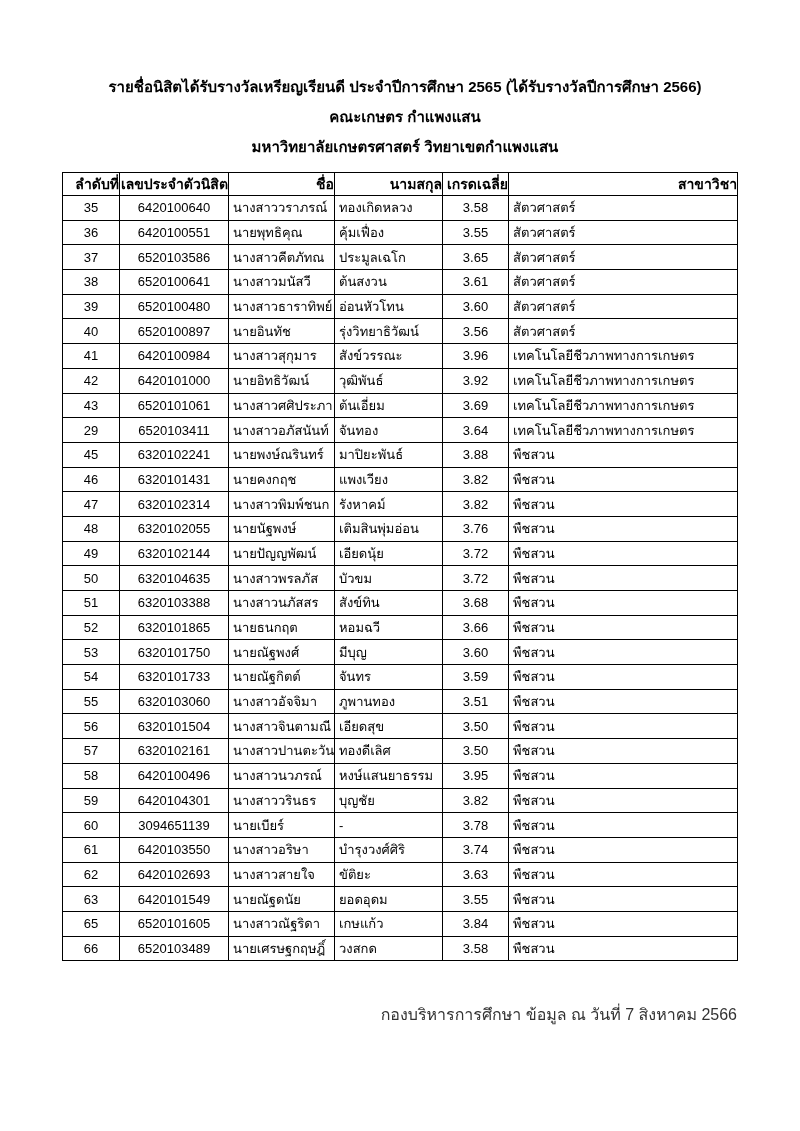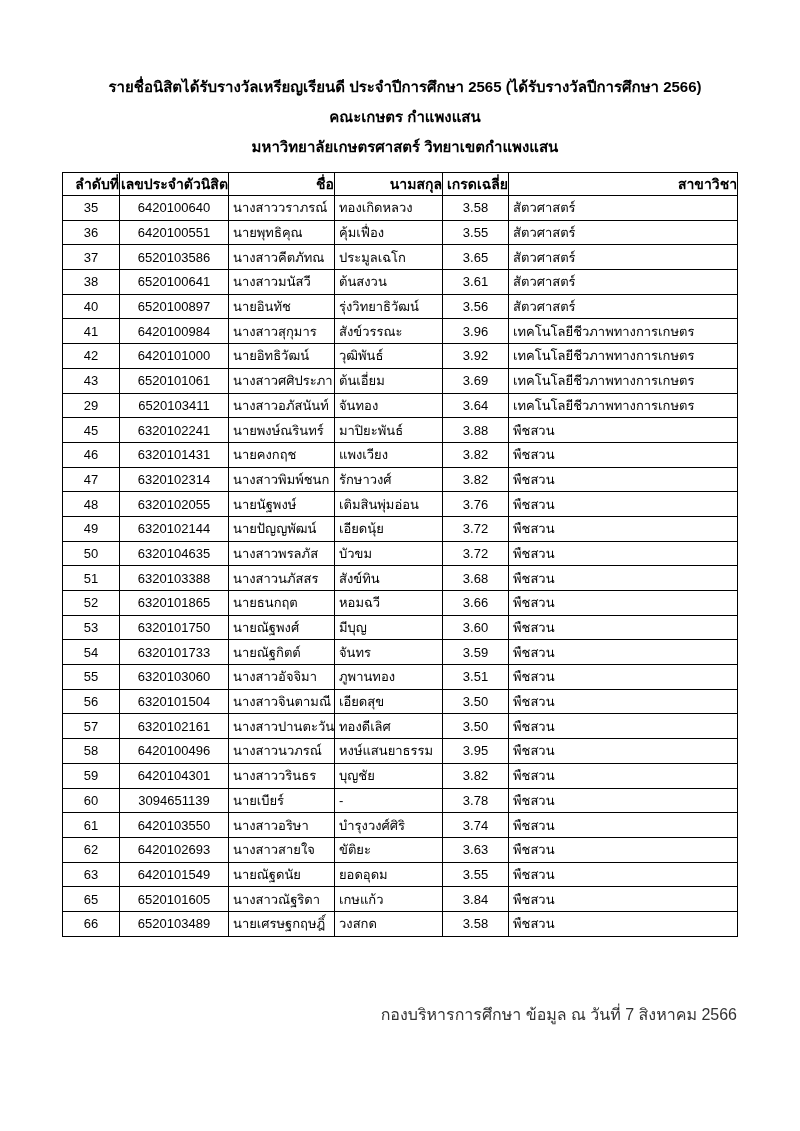--- a/index.html
+++ b/index.html
@@ -106,20 +106,28 @@
         </tr>
         <tr>
           <td class="al-c">38</td>
           <td class="al-c">6520100641</td>
           <td class="al-l">นางสาวมนัสวี</td>
           <td class="al-l">ต้นสงวน</td>
           <td class="al-c">3.61</td>
           <td class="al-l">สัตวศาสตร์</td>
         </tr>
         <tr>
+          <td class="al-c">39</td>
+          <td class="al-c">6520100480</td>
+          <td class="al-l">นางสาวธาราทิพย์</td>
+          <td class="al-l">อ่อนหัวโทน</td>
+          <td class="al-c">3.60</td>
+          <td class="al-l">สัตวศาสตร์</td>
+        </tr>
+        <tr>
           <td class="al-c">40</td>
           <td class="al-c">6520100897</td>
           <td class="al-l">นายอินทัช</td>
           <td class="al-l">รุ่งวิทยาธิวัฒน์</td>
           <td class="al-c">3.56</td>
           <td class="al-l">สัตวศาสตร์</td>
         </tr>
         <tr>
           <td class="al-c">41</td>
           <td class="al-c">6420100984</td>
@@ -165,21 +173,21 @@
           <td class="al-c">6320101431</td>
           <td class="al-l">นายคงกฤช</td>
           <td class="al-l">แพงเวียง</td>
           <td class="al-c">3.82</td>
           <td class="al-l">พืชสวน</td>
         </tr>
         <tr>
           <td class="al-c">47</td>
           <td class="al-c">6320102314</td>
           <td class="al-l">นางสาวพิมพ์ชนก</td>
-          <td class="al-l">รักษาวงศ์</td>
+          <td class="al-l">รังหาคม์</td>
           <td class="al-c">3.82</td>
           <td class="al-l">พืชสวน</td>
         </tr>
         <tr>
           <td class="al-c">48</td>
           <td class="al-c">6320102055</td>
           <td class="al-l">นายนัฐพงษ์</td>
           <td class="al-l">เติมสินพุ่มอ่อน</td>
           <td class="al-c">3.76</td>
           <td class="al-l">พืชสวน</td>

